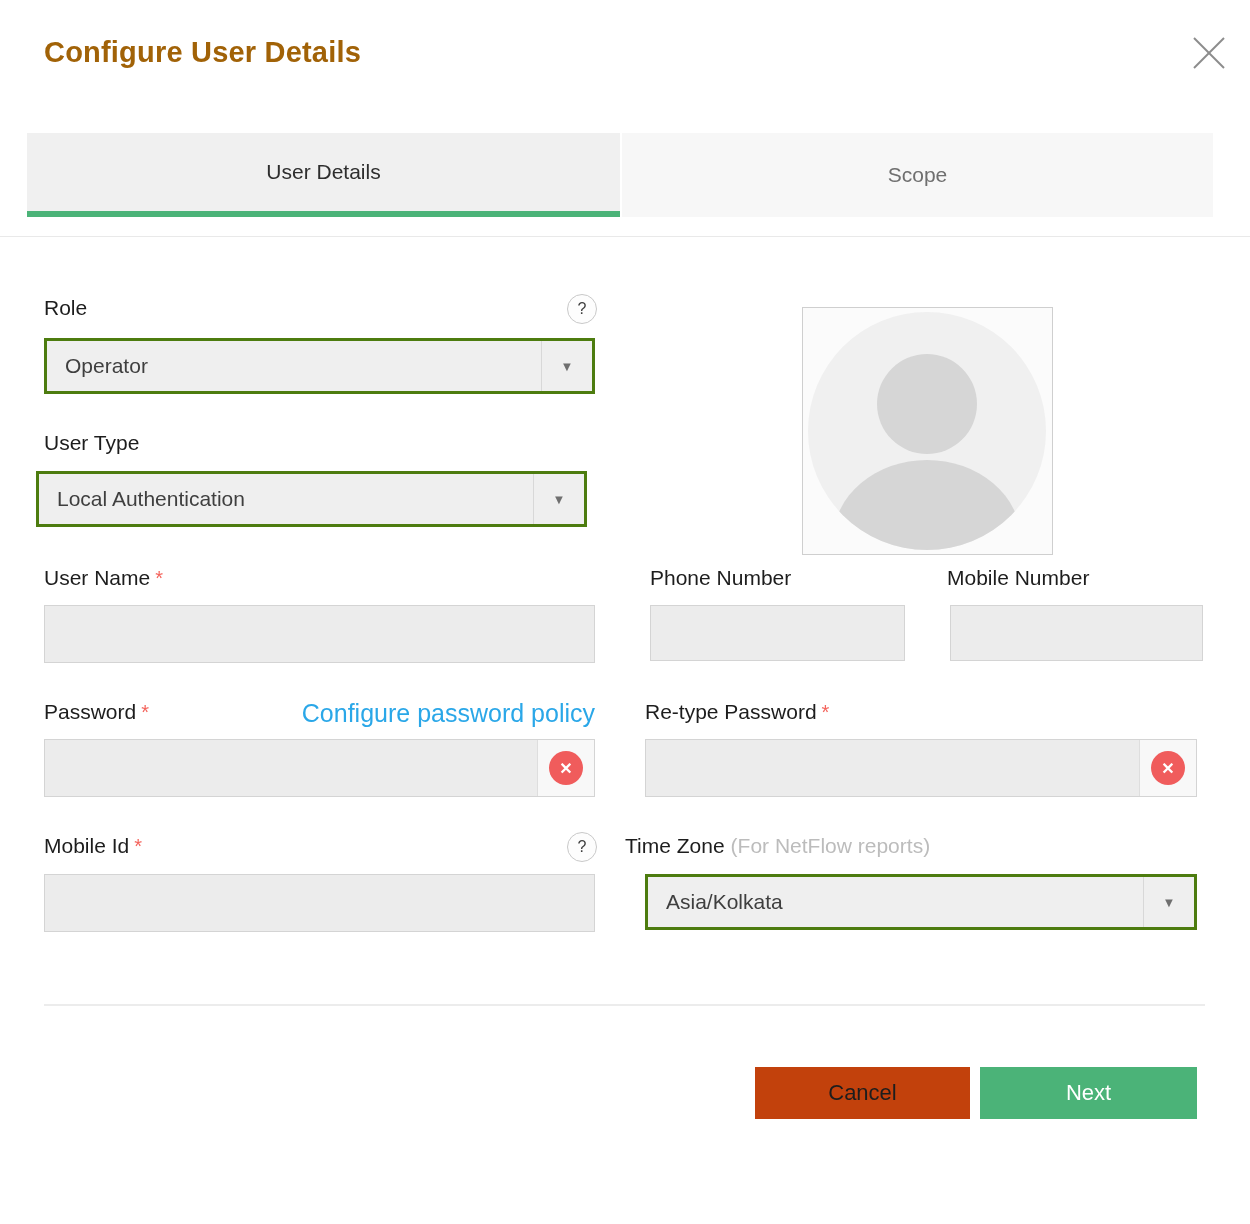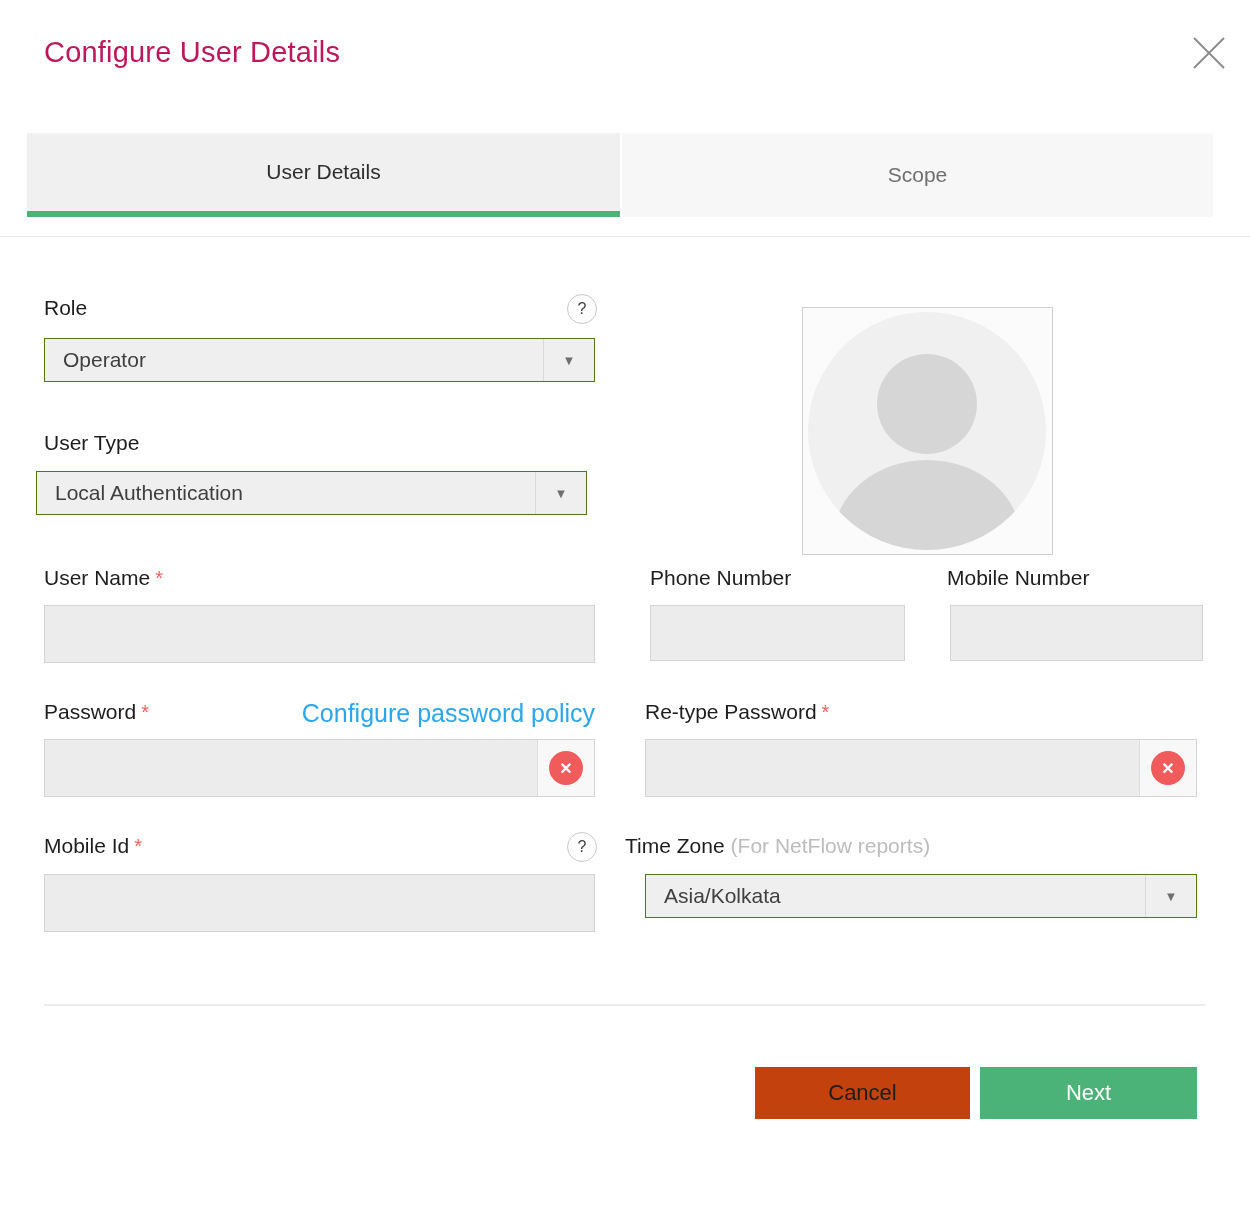--- a/index.html
+++ b/index.html
@@ -1,38 +1,38 @@
 <!DOCTYPE html>
 <html><head>
 <meta charset="utf-8">
 <style>
   html,body{margin:0;padding:0;background:#fff;}
   body{font-family:"Liberation Sans",sans-serif;}
   .canvas{position:relative;width:1250px;height:1224px;background:#ffffff;overflow:hidden;}
 
   
-  .dlg-title{position:absolute;left:44px;top:36px;font-size:29px;color:#be185d;font-weight:400;letter-spacing:.2px;}
+  .dlg-title{position:absolute;left:44px;top:36px;font-size:29px;color:#a16207;font-weight:700;letter-spacing:.2px;}
   .close-btn{position:absolute;left:1190px;top:34px;width:38px;height:38px;cursor:pointer;}
 
   
   .tab{position:absolute;top:133px;height:84px;display:flex;align-items:center;justify-content:center;
        font-size:21px;box-sizing:border-box;cursor:pointer;}
   .tab-active{left:27px;width:593px;background:#f0f0f0;color:#2e2e2e;border-bottom:6px solid #4bb378;}
   .tab-idle{left:622px;width:591px;background:#f7f7f7;color:#6f6f6f;}
   .tabline{position:absolute;left:0;top:236px;width:1250px;height:1px;background:#e9e9e9;}
 
   
   .label{position:absolute;font-size:21px;color:#1d1d1d;white-space:nowrap;}
   .req{color:#f4645c;margin-left:5px;font-size:20px;}
   .hint{color:#bcbcbc;margin-left:6px;}
   .help{position:absolute;width:28px;height:28px;border:1px solid #c9c9c9;border-radius:50%;
         background:#fdfdfd;color:#3f3f3f;font-size:16px;display:flex;align-items:center;justify-content:center;cursor:pointer;}
 
   
-  .select{position:absolute;height:44px;background:#efefef;border:1px solid #4d7c0f;box-sizing:border-box;
+  .select{position:absolute;height:56px;background:#efefef;border:3px solid #4d7c0f;box-sizing:border-box;
           display:flex;align-items:stretch;cursor:pointer;}
   .select-value{flex:1;display:flex;align-items:center;padding-left:18px;font-size:21px;color:#3f3f3f;}
   .select-arrow{width:50px;border-left:1px solid #d8d8d8;display:flex;align-items:center;justify-content:center;
                 color:#6f6f6f;font-size:13px;}
 
   
   .input{position:absolute;height:58px;background:#ececec;border:1px solid #d4d4d4;box-sizing:border-box;
          font-size:21px;color:#333;padding:0 14px;outline:none;font-family:"Liberation Sans",sans-serif;}
   .input-group{position:absolute;height:58px;border:1px solid #d4d4d4;box-sizing:border-box;display:flex;
                background:#ececec;align-items:stretch;}

